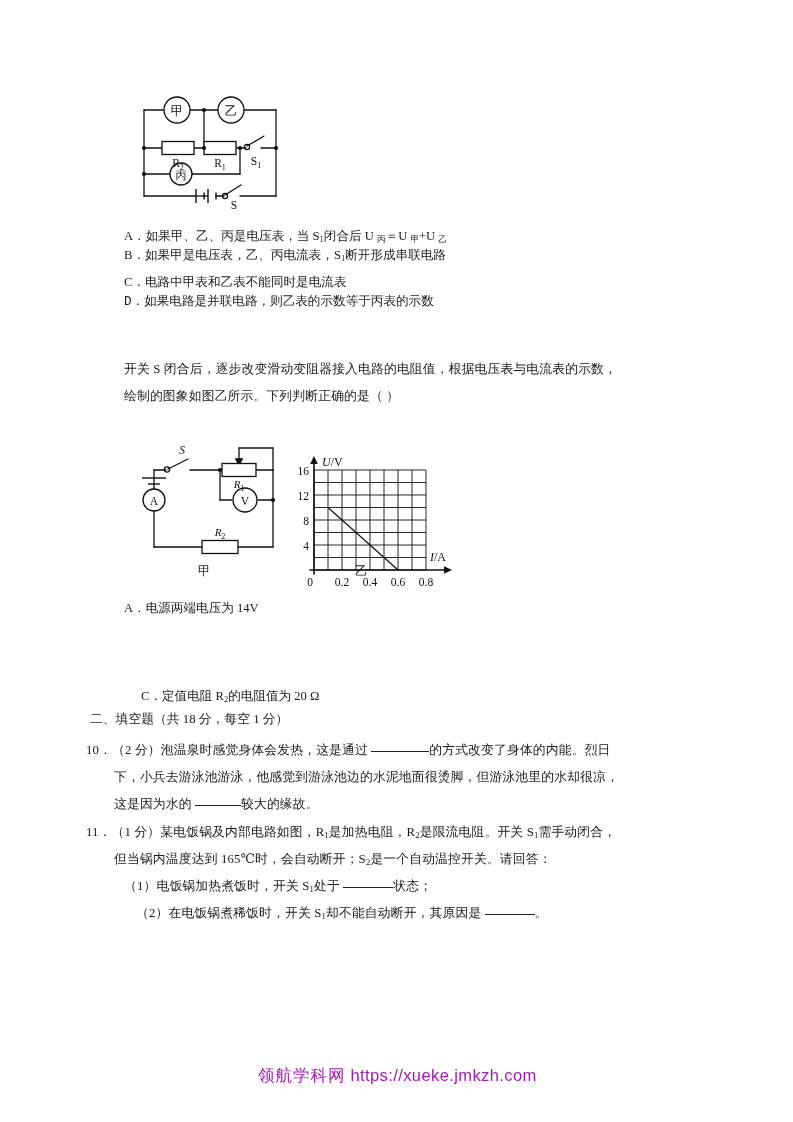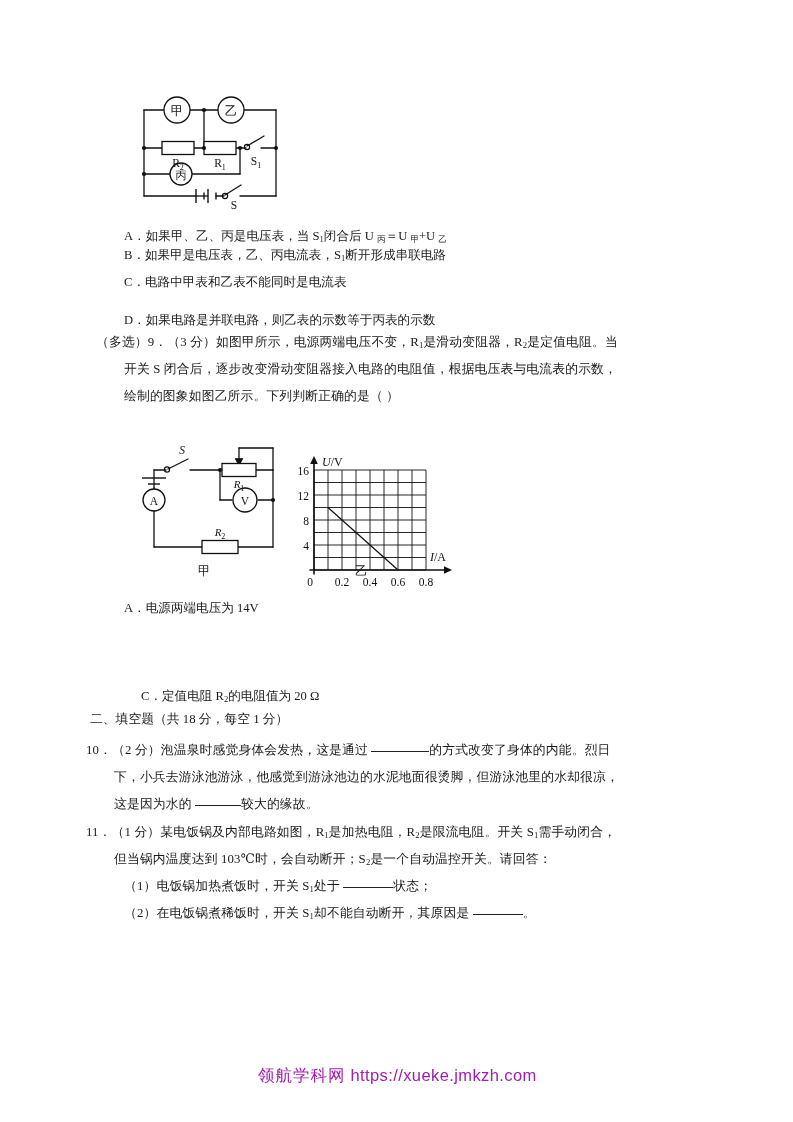--- a/index.html
+++ b/index.html
@@ -171,23 +171,22 @@
       <text x="106" y="123" text-anchor="middle" font-size="11.5" fill="#111" font-family="'Liberation Serif',serif">S</text>
     </svg>
   </div>
 
   <div class="opt" style="left:124px; top:216px;margin-top:8px;"><span>A．如果甲、乙、丙是电压表，当 S</span><sub>1</sub><span>闭合后 U </span><sub>丙</sub><span>＝U </span><sub>甲</sub><span>+U </span><sub>乙</sub></div>
 
   <div class="opt" style="left:124px; top:243px;"><span>B．如果甲是电压表，乙、丙电流表，S</span><sub>1</sub><span>断开形成串联电路</span></div>
 
   <div class="opt" style="left:124px; top:270px;">C．电路中甲表和乙表不能同时是电流表</div>
 
-  <div class="opt" style="left:124px; top:308px;">D．如果电路是并联电路，则乙表的示数等于丙表的示数</div>
-
-  <div class="qtext" style="left:96px; top:330px;"><span>（多选）9．（3 分）如图甲所示，电源两端电压不变，R</span><sub>1</sub><span>是滑动变阻器，R</span><sub>2</sub><span>是定值电阻。当</span></div>
+  <div class="opt" style="left:124px; top:290px;font-family:Liberation Mono, monospace;">D．如果电路是并联电路，则乙表的示数等于丙表的示数</div>
+
 
   <div class="qtext" style="left:124px; top:357px;">开关 S 闭合后，逐步改变滑动变阻器接入电路的电阻值，根据电压表与电流表的示数，</div>
 
   <div class="qtext" style="left:124px; top:384px;">绘制的图象如图乙所示。下列判断正确的是（      ）</div>
 
   <div id="circuit2">
     <svg width="160" height="135" viewBox="0 0 160 135" xmlns="http://www.w3.org/2000/svg">
       <g stroke="#111" stroke-width="1.3" fill="none" stroke-linecap="round">
 
         <path d="M14 38 L14 56"></path>
@@ -310,21 +309,21 @@
   <div class="sec-head" style="left:90px; top:707px;">二、填空题（共 18 分，每空 1 分）</div>
 
   <div class="qtext" style="left:86px; top:738px;"><span>10．（2 分）泡温泉时感觉身体会发热，这是通过 </span><span class="blank b60"></span><span>的方式改变了身体的内能。烈日</span></div>
 
   <div class="qtext" style="left:114px; top:765px;text-align:center;">下，小兵去游泳池游泳，他感觉到游泳池边的水泥地面很烫脚，但游泳池里的水却很凉，</div>
 
   <div class="qtext" style="left:114px; top:792px;"><span>这是因为水的 </span><span class="blank b48"></span><span>较大的缘故。</span></div>
 
   <div class="qtext" style="left:86px; top:820px;"><span>11．（1 分）某电饭锅及内部电路如图，R</span><sub>1</sub><span>是加热电阻，R</span><sub>2</sub><span>是限流电阻。开关 S</span><sub>1</sub><span>需手动闭合，</span></div>
 
-  <div class="qtext" style="left:114px; top:847px;"><span>但当锅内温度达到 103℃时，会自动断开；S</span><sub>2</sub><span>是一个自动温控开关。请回答：</span></div>
+  <div class="qtext" style="left:114px; top:847px;"><span>但当锅内温度达到 165℃时，会自动断开；S</span><sub>2</sub><span>是一个自动温控开关。请回答：</span></div>
 
   <div class="qtext" style="left:124px; top:874px;"><span>（1）电饭锅加热煮饭时，开关 S</span><sub>1</sub><span>处于 </span><span class="blank b50"></span><span>状态；</span></div>
 
-  <div class="qtext" style="left:124px; top:901px;text-align:center;"><span>（2）在电饭锅煮稀饭时，开关 S</span><sub>1</sub><span>却不能自动断开，其原因是 </span><span class="blank b50"></span><span>。</span></div>
+  <div class="qtext" style="left:136px; top:901px;text-align:center;"><span>（2）在电饭锅煮稀饭时，开关 S</span><sub>1</sub><span>却不能自动断开，其原因是 </span><span class="blank b50"></span><span>。</span></div>
 
   <div id="watermark"><span class="wm-cn">领航学科网</span> <span>https://xueke.jmkzh.com</span></div>
 
 </div>
 
 </body></html>

